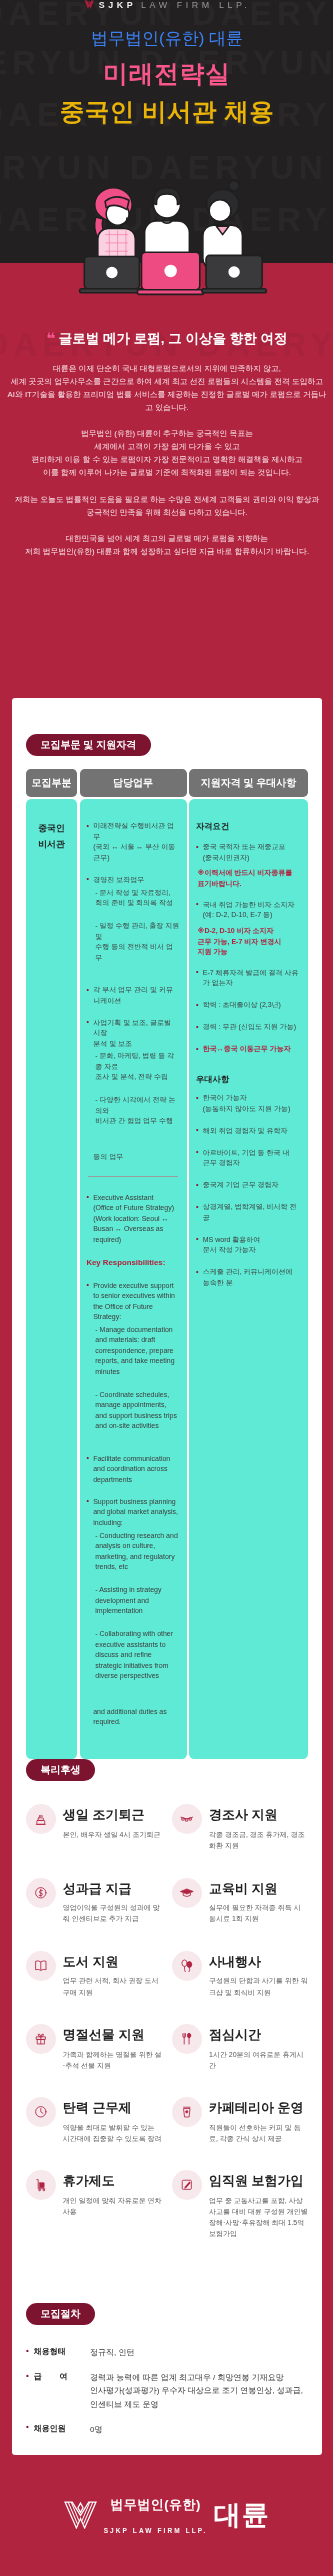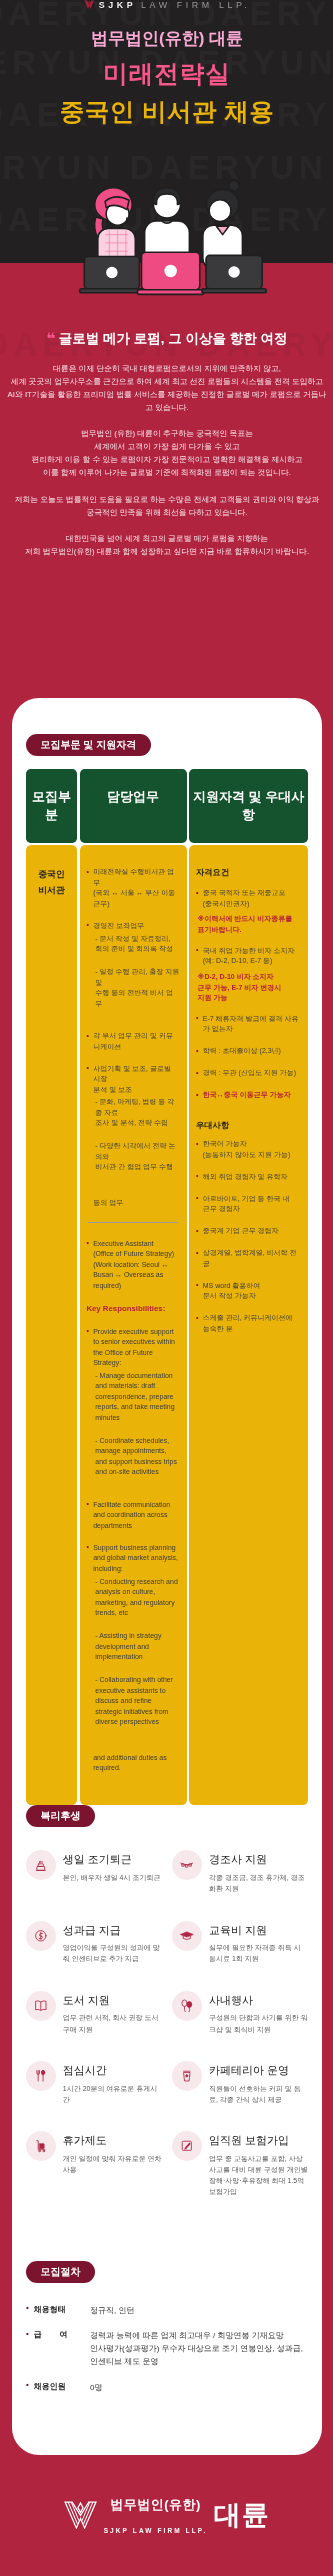--- a/index.html
+++ b/index.html
@@ -6,63 +6,63 @@
   body{width:334px;background:#b02440;font-family:"Liberation Sans","DejaVu Sans",sans-serif;}
   *{box-sizing:border-box;}
 
   
   .hero{height:263px;background:#232021;position:relative;overflow:hidden;text-align:center;}
   .wm{position:absolute;left:-21px;font-size:33px;font-weight:900;letter-spacing:5.2px;
       color:rgba(255,255,255,0.035);white-space:nowrap;pointer-events:none;}
   .logo-row{position:relative;display:flex;align-items:center;justify-content:center;gap:4.7px;}
   .logo-row .sjkp{color:#f2f2f2;font-size:8.9px;font-weight:700;letter-spacing:3.6px;}
   .logo-row .lawfirm{color:#9a9898;font-size:8.9px;font-weight:500;letter-spacing:3.6px;}
-  .title1{position:relative;color:#f9a8d4;font-size:17px;font-weight:700;margin-top:16.7px;}
+  .title1{position:relative;color:#3b82f6;font-size:17px;font-weight:400;margin-top:16.7px;}
   .title2{position:relative;color:#f9578c;font-size:24.5px;font-weight:900;margin-top:7.3px;letter-spacing:1px;}
   .title3{position:relative;color:#eab308;font-size:24.5px;font-weight:900;margin-top:5.2px;letter-spacing:0.5px;}
 
   
   .red-sect{height:435px;background:#b02440;position:relative;text-align:center;}
   .wm-red{position:absolute;left:-15.6px;font-size:33px;font-weight:900;letter-spacing:5.2px;
       color:rgba(0,0,0,0.05);white-space:nowrap;pointer-events:none;}
   .illus{position:absolute;top:-96px;left:50%;transform:translateX(-50%);}
   .quote{position:relative;padding-top:67px;color:#ffffff;font-size:13.5px;font-weight:800;}
   .quote .qmark{color:#f9578c;font-size:15.6px;margin-right:3.1px;vertical-align:-1px;}
   .para{position:relative;color:#fbe9ee;font-size:7.8px;line-height:13px;margin:13.5px 5.2px 0;white-space:pre-line;}
 
   
-  .card{width:310px;height:1757px;margin:0 12px;background:#ffffff;border-radius:27px;
+  .card{width:310px;height:1757px;margin:0 12px;background:#ffffff;border-radius:3px;
         padding:36px 14px 0;overflow:hidden;}
   .badge{display:inline-block;background:#7c1430;color:#ffffff;font-size:10px;font-weight:800;
          padding:4.2px 14.6px;border-radius:12.5px;}
 
   
   .jobtable{display:grid;grid-template-columns:51px 107px 1fr;gap:2.6px;margin-top:12.5px;}
-  .th{background:#14532d;color:#ffffff;font-size:13px;font-weight:800;text-align:center;
-      border-radius:4.7px;padding:19px 1px;}
-  .td{background:#eab308;border-radius:5.2px;padding:22px 6.8px 17.7px;font-size:7px;color:#3c3c3c;line-height:1.5;}
+  .th{background:#737373;color:#ffffff;font-size:10px;font-weight:800;text-align:center;
+      border-radius:4.7px;padding:7px 1px;}
+  .td{background:#5eead4;border-radius:5.2px;padding:22px 6.8px 17.7px;font-size:7px;color:#3c3c3c;line-height:1.5;}
   .td-pos{text-align:center;font-size:8.9px;font-weight:800;color:#222;white-space:pre-line;line-height:1.7;}
   .li{position:relative;padding-left:6.8px;margin-bottom:11.5px;white-space:pre-line;}
   .li::before{content:"\2022";color:#8c102c;font-weight:900;position:absolute;left:0;top:-0.5px;}
   .dash{margin-top:2.1px;padding-left:2.1px;white-space:pre-line;}
   .plain{margin:14.6px 0 13.5px;padding-left:6.8px;}
   .divider{border:none;border-top:0.8px solid #9a9a9a;margin:13.5px 2.1px 15.6px;}
   .key{color:#b41f3a;font-weight:800;font-size:7.8px;margin:2.1px 0 12.5px;}
   .qhead{font-weight:800;font-size:8.3px;color:#1e1e1e;margin:0 0 8.3px;font-family:Liberation Mono, monospace;}
   .qhead2{font-weight:800;font-size:8.3px;color:#1e1e1e;margin:17.7px 0 8.3px;}
   .rnote{color:#b41f3a;font-weight:700;white-space:pre-line;margin:-6.3px 0 10.4px 1.6px;}
   .redli{color:#b41f3a;font-weight:800;}
 
   
   .benefits{display:grid;grid-template-columns:1fr 1fr;column-gap:10.4px;row-gap:26px;margin-top:23px;}
   .benefit{display:flex;gap:6.8px;}
   .bicon{flex:0 0 30px;width:30px;height:30px;border-radius:50%;background:#f7e8ec;
          display:flex;align-items:center;justify-content:center;}
   .btxt{padding-top:2.1px;}
-  .btitle{font-size:11px;font-weight:400;color:#222;margin-bottom:4.7px;}
+  .btitle{font-size:13px;font-weight:700;color:#222;margin-bottom:4.7px;}
   .bdesc{font-size:7px;color:#555;line-height:1.6;}
 
   
   .rows{margin-top:21px;}
   .row{display:grid;grid-template-columns:64px 1fr;margin-bottom:12px;font-size:8px;align-items:start;}
   .rlabel{font-weight:800;color:#1e1e1e;position:relative;padding-left:7.8px;white-space:pre;}
   .rlabel::before{content:"\2022";color:#8c102c;position:absolute;left:0;top:-0.5px;}
   .rvalue{color:#333;white-space:pre-line;line-height:1.65;}
 
   
@@ -305,35 +305,60 @@
             <ellipse cx="32" cy="20" rx="7" ry="9" fill="#b02342"></ellipse>
           <path d="M17 26 q-2 10 2 16 M32 29 q3 8 -1 13"></path>
           </svg>
       </div>
       <div class="btxt">
           <div class="btitle">사내행사</div>
       <div class="bdesc">구성원의 단합과 사기를 위한 워크샵 및 회식비 지원</div>
         </div>
     </div>
 
+    <div class="benefit">
+      <div class="bicon">
+        <svg width="15.6" height="15.6" viewBox="0 0 48 48" fill="none" stroke="#b02342" stroke-width="2.6" stroke-linejoin="round">
+          <rect x="10" y="18" width="28" height="8"></rect>
+            <rect x="13" y="26" width="22" height="14"></rect>
+            <path d="M24 18 v22 M24 18 q-10 -2 -8 -8 q6 -3 8 8 q2 -11 8 -8 q2 6 -8 8"></path>
+          </svg>
+      </div>
+      <div class="btxt">
+          <div class="btitle">명절선물 지원</div>
+      <div class="bdesc">가족과 함께하는 명절을 위한 설·추석 선물 지원</div>
+        </div>
+    </div>
 
     <div class="benefit">
       <div class="bicon">
         <svg width="15.6" height="15.6" viewBox="0 0 48 48" fill="none" stroke="#b02342" stroke-width="2.6" stroke-linecap="round">
           <path d="M16 8 v32 M12 8 v8 q0 4 4 4 q4 0 4 -4 v-8"></path>
             <ellipse cx="31" cy="14" rx="5" ry="7" fill="#b02342"></ellipse>
             <path d="M31 21 v19"></path>
           </svg>
       </div>
       <div class="btxt">
           <div class="btitle">점심시간</div>
       <div class="bdesc">1시간 20분의 여유로운 휴게시간</div>
         </div>
     </div>
 
+    <div class="benefit">
+      <div class="bicon">
+        <svg width="15.6" height="15.6" viewBox="0 0 48 48" fill="none" stroke="#b02342" stroke-width="2.6" stroke-linecap="round">
+          <circle cx="24" cy="24" r="16"></circle>
+            <path d="M24 14 v10 l7 5"></path>
+          </svg>
+      </div>
+      <div class="btxt">
+          <div class="btitle">탄력 근무제</div>
+      <div class="bdesc">역량을 최대로 발휘할 수 있는 시간대에 집중할 수 있도록 장려</div>
+        </div>
+    </div>
 
     <div class="benefit">
       <div class="bicon">
         <svg width="15.6" height="15.6" viewBox="0 0 48 48" fill="none" stroke="#b02342" stroke-width="2.6" stroke-linejoin="round">
           <path d="M14 14 h20 l-3 26 h-14 Z"></path>
             <path d="M13 10 h22"></path>
             <circle cx="24" cy="24" r="3.5" fill="#b02342"></circle>
           </svg>
       </div>
       <div class="btxt">

